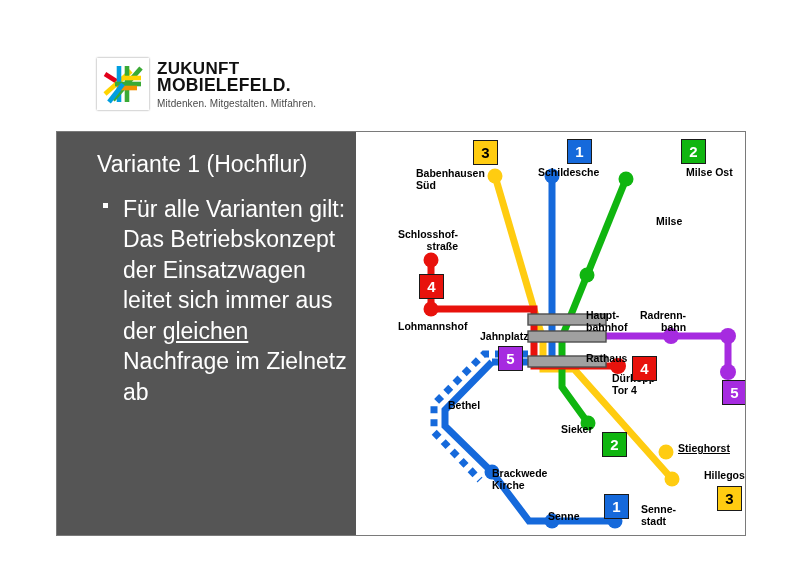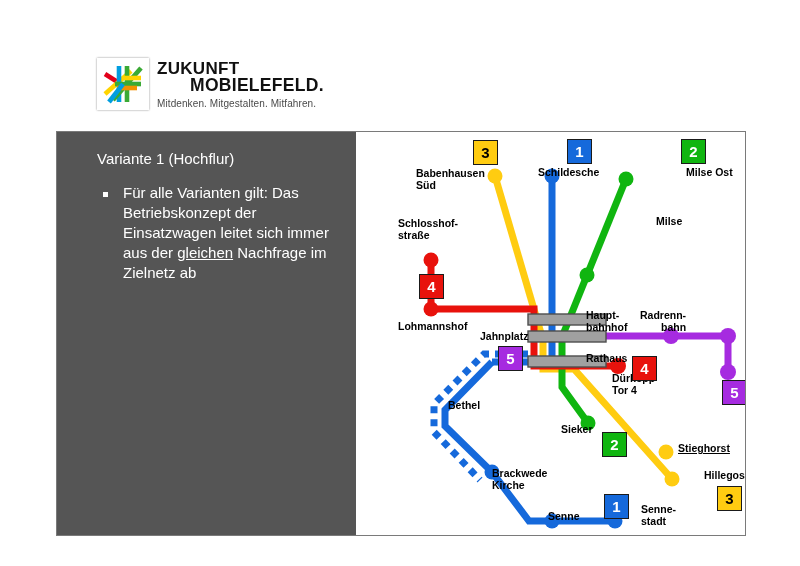--- a/index.html
+++ b/index.html
@@ -38,21 +38,21 @@
     top: 2px;
     width: 160px;
   }
   .logo-line1, .logo-line2 {
     font-weight: bold;
     color: #111111;
     letter-spacing: 0.3px;
     line-height: 1.02;
   }
   .logo-line1 { font-size: 17px; }
-  .logo-line2 { font-size: 17.5px; margin-left: 33px; }
+  .logo-line2 { font-size: 17.5px; }
   .logo-tag {
     font-size: 10px;
     color: #4a4a4a;
     margin-top: 3px;
     letter-spacing: 0.1px;
   }
 
   
   #frame {
     position: absolute;
@@ -72,21 +72,21 @@
     height: 100%;
     background: #555555;
     box-sizing: border-box;
   }
   #panel-inner {
     position: absolute;
     left: 40px;
     top: 17px;
     right: 8px;
     color: #ffffff;
-    font-size: 15px;
+    font-size: 23px;
     line-height: 1.33;
   }
   .headline { white-space: nowrap; }
   ul.bullets {
     list-style: none;
     margin: 0;
     padding: 0;
   }
   ul.bullets > li {
     position: relative;
@@ -248,21 +248,21 @@
         </div>
         <div class="stop-label" style="left: 182px; top: 35px;">
           <div>Schildesche</div>
         </div>
         <div class="stop-label" style="left: 330px; top: 35px;">
           <div>Milse Ost</div>
         </div>
         <div class="stop-label" style="left: 300px; top: 84px;">
           <div>Milse</div>
         </div>
-        <div class="stop-label" style="left: 42px; top: 86px;">
+        <div class="stop-label" style="left: 42px; top: 97px; text-align: right;">
           <div>Schlosshof-</div>
           <div>straße</div>
         </div>
         <div class="stop-label" style="left: 42px; top: 189px;">
           <div>Lohmannshof</div>
         </div>
         <div class="stop-label" style="left: 124px; top: 199px;">
           <div>Jahnplatz</div>
         </div>
         <div class="stop-label" style="left: 230px; top: 178px;">

